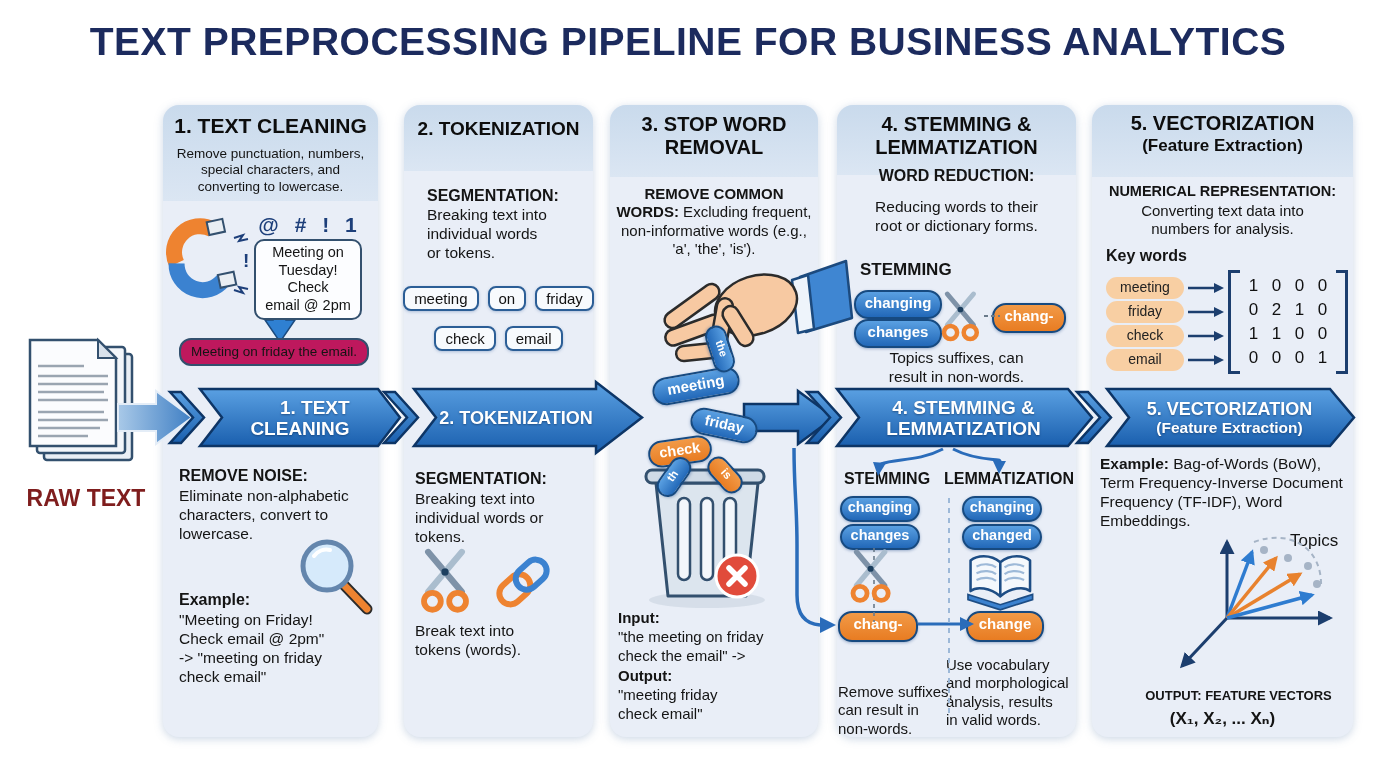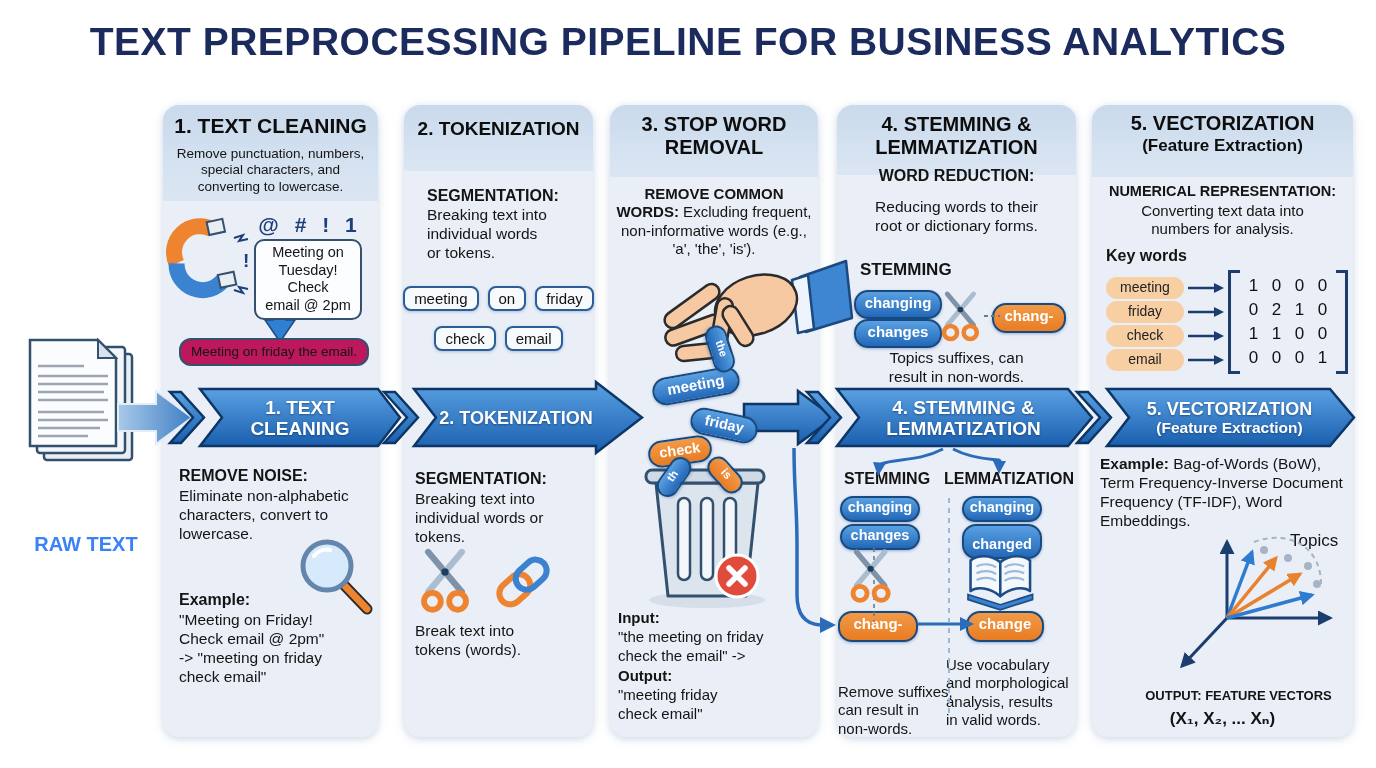--- a/index.html
+++ b/index.html
@@ -128,21 +128,21 @@
 <div class="pill-blue" style="left:854px;top:319px;width:84px;height:23px;font-size:15px;padding-top:2px;">changes</div>
 <div class="pill-orange" style="left:992px;top:303px;width:70px;height:24px;font-size:15px;padding-top:2px;">chang-</div>
 <div class="tb center" style="left:840px;width:233px;top:349px;font-size:15.5px;">Topics suffixes, can
 result in non-words.</div>
 
 <div class="tb center b" style="left:830px;width:114px;top:469px;font-size:16px;">STEMMING</div>
 <div class="tb center b" style="left:944px;width:130px;top:469px;font-size:16px;">LEMMATIZATION</div>
 <div class="pill-blue" style="left:840px;top:496px;width:76px;height:21px;font-size:14.5px;padding-top:1px;">changing</div>
 <div class="pill-blue" style="left:840px;top:524px;width:76px;height:21px;font-size:14.5px;padding-top:1px;">changes</div>
 <div class="pill-blue" style="left:962px;top:496px;width:76px;height:21px;font-size:14.5px;padding-top:1px;">changing</div>
-<div class="pill-blue" style="left:962px;top:524px;width:76px;height:21px;font-size:14.5px;padding-top:10px;">changed</div>
+<div class="pill-blue" style="left:962px;top:524px;width:76px;height:21px;font-size:14.5px;padding-top:1px;">changed</div>
 <div class="pill-orange" style="left:838px;top:611px;width:76px;height:25px;font-size:15px;padding-top:2px;">chang-</div>
 <div class="pill-orange" style="left:966px;top:611px;width:74px;height:25px;font-size:15px;padding-top:2px;">change</div>
 <div class="tb" style="left:838px;top:656px;font-size:15px;margin-top:27px;">Remove suffixes,
 can result in
 non-words.</div>
 <div class="tb" style="left:946px;top:656px;font-size:15px;">Use vocabulary
 and morphological
 analysis, results
 in valid words.</div>
 
@@ -200,21 +200,21 @@
       </div>
   </div>
   <div class="bracket-r"></div>
 </div>
 
 <div class="tb" style="left:1100px;width:252px;top:455px;font-size:15.5px;"><span class="b">Example:</span><span> Bag-of-Words (BoW), Term Frequency-Inverse Document Frequency (TF-IDF), Word Embeddings.</span></div>
 <div class="tb" style="left:1290px;top:531px;font-size:17px;">Topics</div>
 <div class="tb center b" style="left:1094px;width:257px;top:688px;font-size:13px;margin-left:16px;">OUTPUT: FEATURE VECTORS</div>
 <div class="tb center b" style="left:1094px;width:257px;top:709px;font-size:17px;">(X₁, X₂, ... Xₙ)</div>
 
-<div class="tb center b" style="left:16px;width:140px;top:484px;font-size:20px;color:#3b82f6;margin-top:48px;">RAW TEXT</div>
+<div class="tb center b" style="left:16px;width:140px;top:484px;font-size:23px;color:#7f1d1d;">RAW TEXT</div>
 
 <svg class="overlay" width="1376" height="768" viewBox="0 0 1376 768">
   <defs>
     <linearGradient id="gradBanner" x1="0" y1="0" x2="0" y2="1">
       <stop offset="0" stop-color="#5aa0e2"></stop>
         <stop offset="1" stop-color="#1a5fae"></stop>
     </linearGradient>
     <linearGradient id="gradFeed" x1="0" y1="0" x2="1" y2="0">
       <stop offset="0" stop-color="#a9c9e8"></stop>
         <stop offset="1" stop-color="#3f7fc4"></stop>
@@ -373,21 +373,21 @@
     <g fill="#a6b4c6">
       <circle cx="1264" cy="550" r="4"></circle>
         <circle cx="1288" cy="558" r="4"></circle>
       <circle cx="1308" cy="566" r="4"></circle>
         <circle cx="1317" cy="584" r="4"></circle>
     </g>
     <path d="M1254 542 C1288 529 1323 546 1321 588" fill="none" stroke="#a6b4c6" stroke-width="2" stroke-dasharray="5 4"></path>
   </g>
 </svg>
 
-<div class="banner-label" style="left:222px;top:391px;width:156px;height:54px;font-size:19px;">1. TEXT
+<div class="banner-label" style="left:222px;top:391px;width:156px;height:54px;font-size:19px;text-align:right;">1. TEXT
 CLEANING</div>
 <div class="banner-label" style="left:436px;top:391px;width:160px;height:54px;font-size:18px;">2. TOKENIZATION</div>
 <div class="banner-label" style="left:859px;top:391px;width:209px;height:54px;font-size:19px;">4. STEMMING &amp;
 LEMMATIZATION</div>
 <div class="banner-label" style="left:1129px;top:390px;width:201px;height:56px;">
   <span style="font-size:18px;">5. VECTORIZATION</span>
   <span style="font-size:15.5px;">(Feature Extraction)</span>
 </div>
 
 </body></html>

